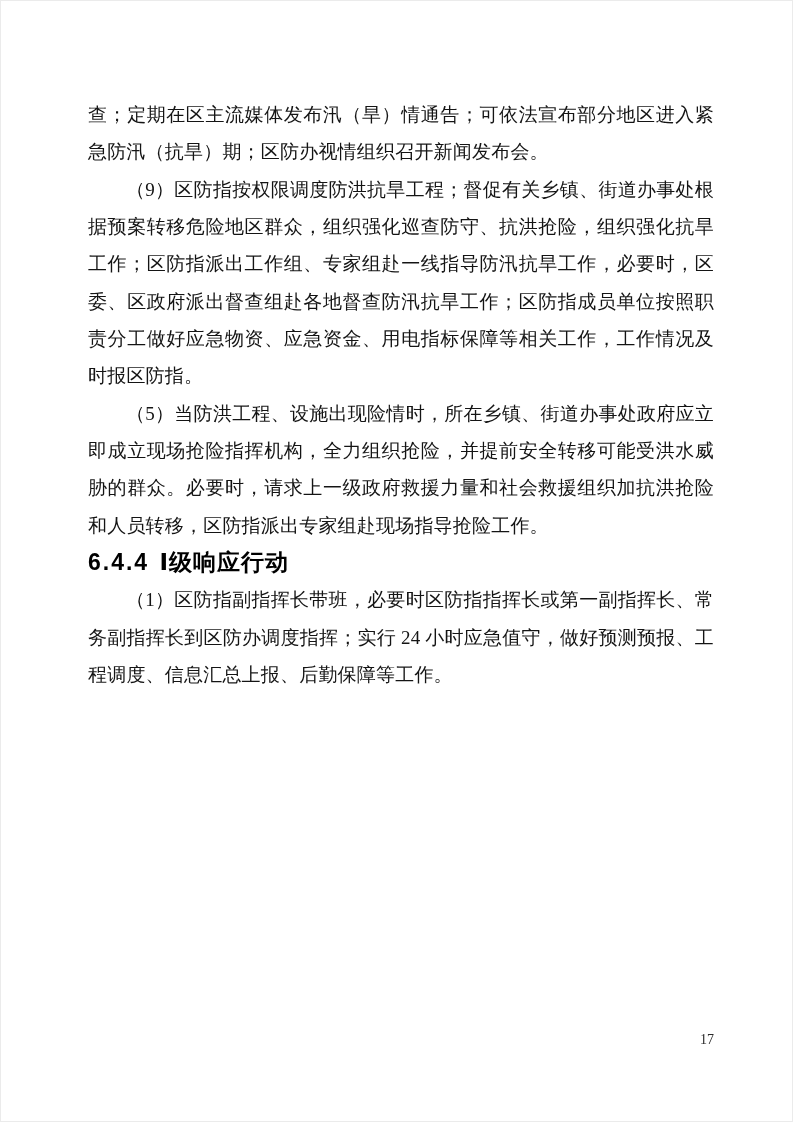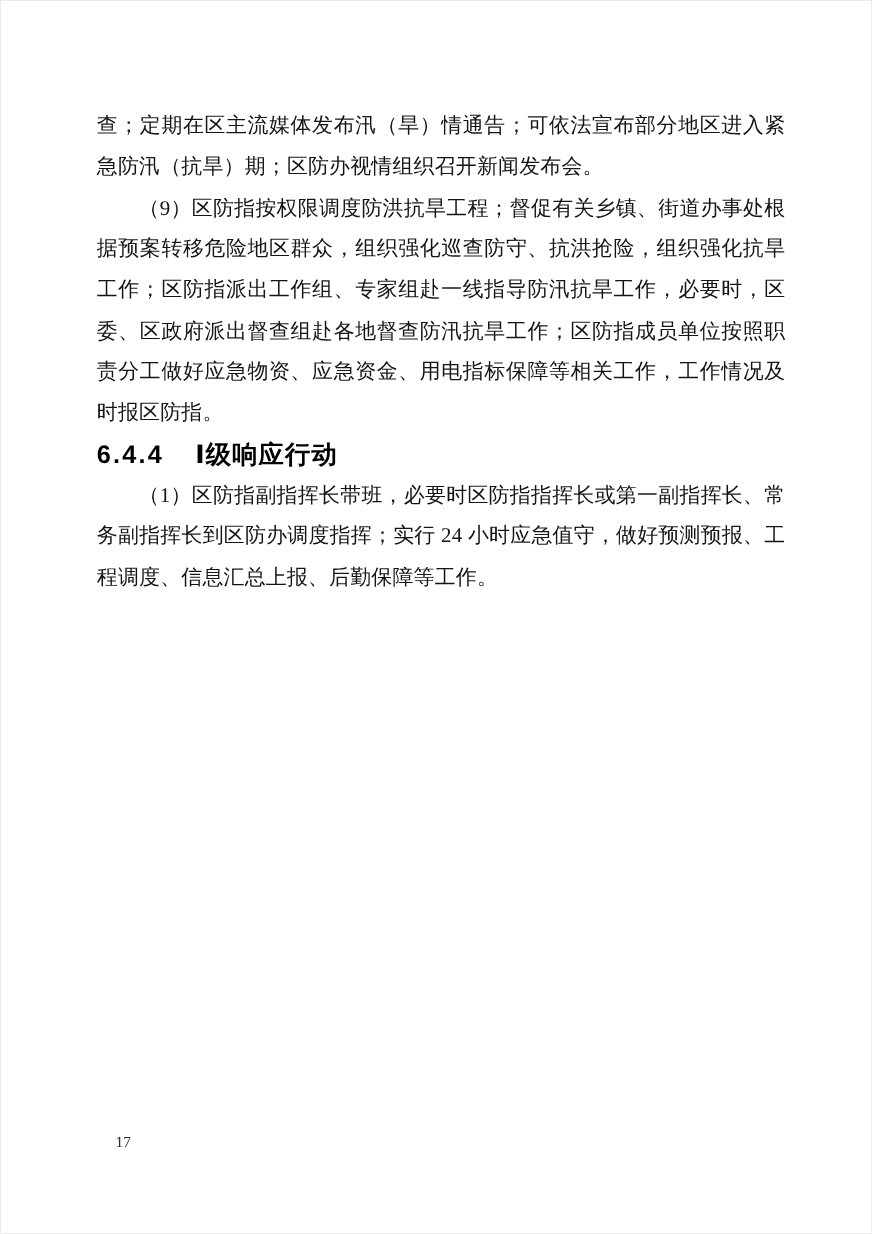--- a/index.html
+++ b/index.html
@@ -42,45 +42,46 @@
     margin: 0;
     font-size: 23px;
     line-height: 37.33px;
     font-weight: bold;
     color: #000000;
     font-family: "Liberation Sans", "DejaVu Sans", sans-serif;
     white-space: nowrap;
   }
   .heading .heading-num {
     letter-spacing: 2px;
-    margin-right: 22px;
+    margin-right: 4px;
   }
   .heading .heading-title {
     letter-spacing: 1px;
   }
   .footer {
     position: absolute;
-    left: 105px;
+    left: 88px;
     top: 1030px;
     width: 626px;
-    text-align: left;
+    text-align: right;
   }
   .page-number {
     font-size: 14px;
     color: #2b2b2b;
     font-family: "Liberation Serif", "DejaVu Serif", serif;
   }
 </style>
 </head>
 <body>
 
 <div class="page">
   <div class="content">
     <p class="para no-indent">查；定期在区主流媒体发布汛（旱）情通告；可依法宣布部分地区进入紧急防汛（抗旱）期；区防办视情组织召开新闻发布会。</p>
     <p class="para">（9）区防指按权限调度防洪抗旱工程；督促有关乡镇、街道办事处根据预案转移危险地区群众，组织强化巡查防守、抗洪抢险，组织强化抗旱工作；区防指派出工作组、专家组赴一线指导防汛抗旱工作，必要时，区委、区政府派出督查组赴各地督查防汛抗旱工作；区防指成员单位按照职责分工做好应急物资、应急资金、用电指标保障等相关工作，工作情况及时报区防指。</p>
+    <p class="para">（5）当防洪工程、设施出现险情时，所在乡镇、街道办事处政府应立即成立现场抢险指挥机构，全力组织抢险，并提前安全转移可能受洪水威胁的群众。必要时，请求上一级政府救援力量和社会救援组织加抗洪抢险和人员转移，区防指派出专家组赴现场指导抢险工作。</p>
     <h2 class="heading">
       <span class="heading-num">6.4.4</span>
       <span class="heading-title">Ⅰ级响应行动</span>
     </h2>
     <p class="para">（1）区防指副指挥长带班，必要时区防指指挥长或第一副指挥长、常务副指挥长到区防办调度指挥；实行 24 小时应急值守，做好预测预报、工程调度、信息汇总上报、后勤保障等工作。</p>
   </div>
 
   <div class="footer">
     <span class="page-number">17</span>
   </div>

